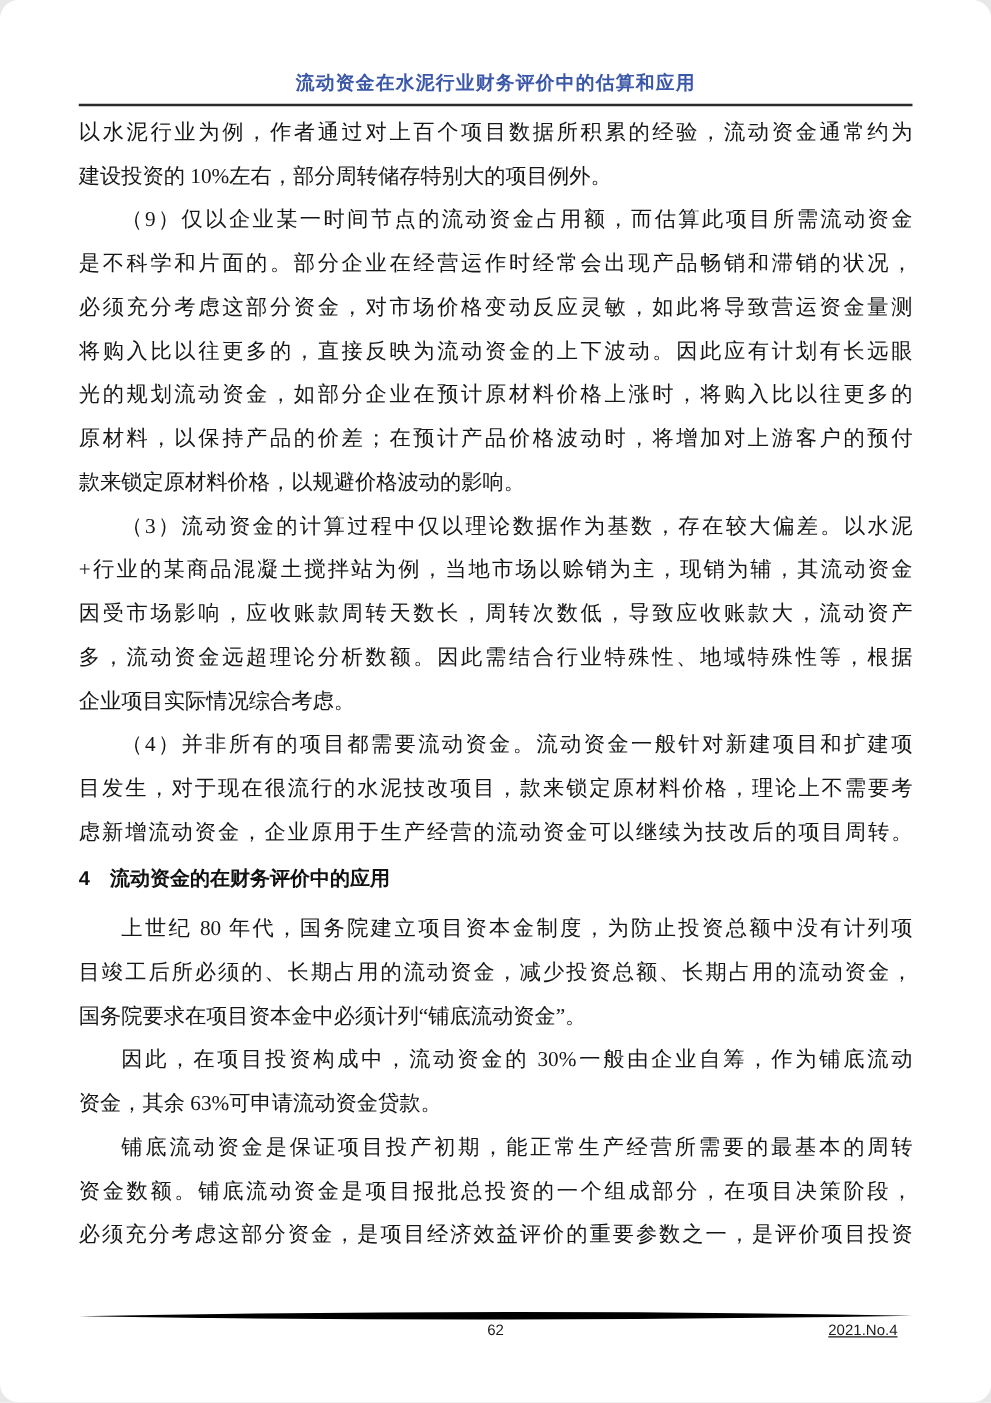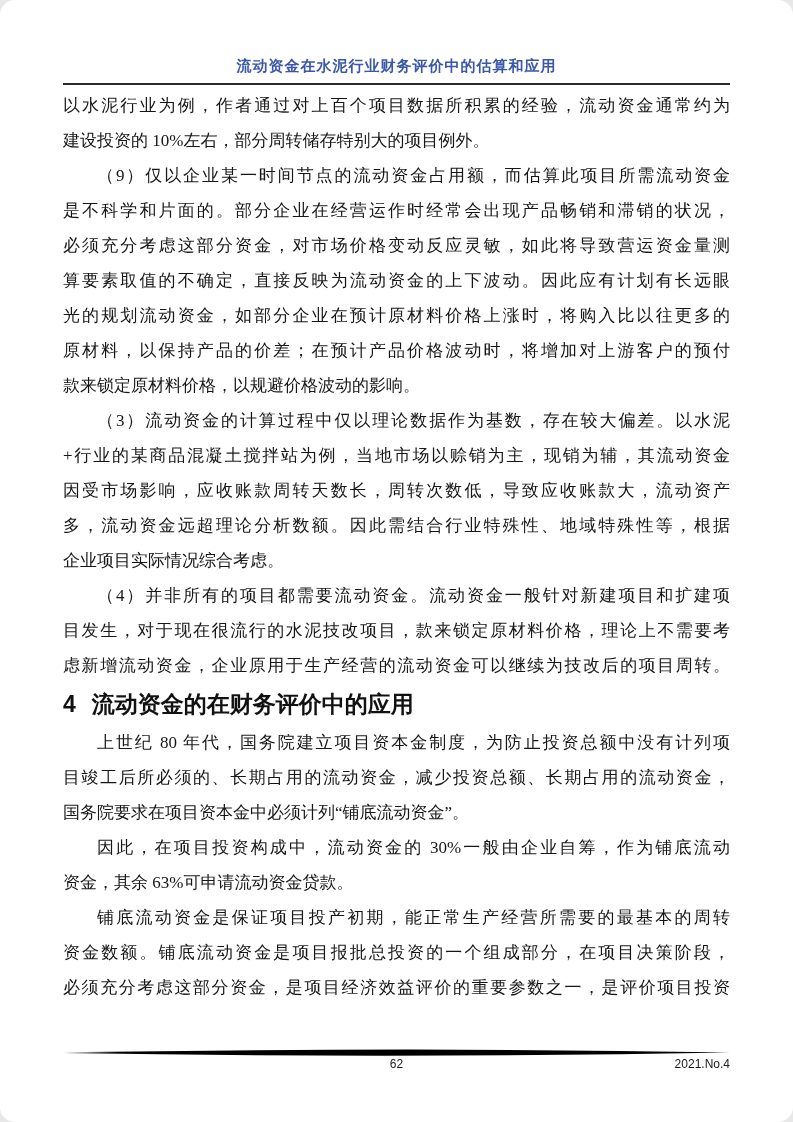--- a/index.html
+++ b/index.html
@@ -47,21 +47,21 @@
     text-align-last:left;
   }
   .line.indent {
     text-indent:2em;
   }
   .heading {
     height:42px;
     line-height:42px;
     font-family:"Liberation Sans", sans-serif;
     font-weight:bold;
-    font-size:23px;
+    font-size:16px;
     color:#111111;
   }
   .heading .hnum { margin-right:16px; }
   .footer-bar {
     position:absolute;
     left:63px; top:1049px;
     width:667px; height:8px;
   }
   .footer-row {
     position:absolute;
@@ -71,37 +71,37 @@
     font-size:12px;
     color:#1a1a1a;
   }
   .page-num {
     position:absolute;
     left:0; right:0;
     text-align:center;
   }
   .issue {
     position:absolute;
-    right:0; top:0;
+    right:12px; top:0;text-decoration:underline;
   }
 </style>
 </head>
 <body>
 
 <div class="page">
   <div class="content">
     <div class="running-head">流动资金在水泥行业财务评价中的估算和应用</div>
     <div class="header-rule"></div>
     <div class="doc-body">
         <div class="line">以水泥行业为例，作者通过对上百个项目数据所积累的经验，流动资金通常约为</div>
         <div class="line short">建设投资的 10%左右，部分周转储存特别大的项目例外。</div>
         <div class="line indent">（9）仅以企业某一时间节点的流动资金占用额，而估算此项目所需流动资金</div>
         <div class="line">是不科学和片面的。部分企业在经营运作时经常会出现产品畅销和滞销的状况，</div>
         <div class="line">必须充分考虑这部分资金，对市场价格变动反应灵敏，如此将导致营运资金量测</div>
-        <div class="line">算要素取值的不确定，直接反映为流动资金的上下波动。因此应有计划有长远眼</div>
+        <div class="line">将购入比以往更多的，直接反映为流动资金的上下波动。因此应有计划有长远眼</div>
         <div class="line">光的规划流动资金，如部分企业在预计原材料价格上涨时，将购入比以往更多的</div>
         <div class="line">原材料，以保持产品的价差；在预计产品价格波动时，将增加对上游客户的预付</div>
         <div class="line short">款来锁定原材料价格，以规避价格波动的影响。</div>
         <div class="line indent">（3）流动资金的计算过程中仅以理论数据作为基数，存在较大偏差。以水泥</div>
         <div class="line">+行业的某商品混凝土搅拌站为例，当地市场以赊销为主，现销为辅，其流动资金</div>
         <div class="line">因受市场影响，应收账款周转天数长，周转次数低，导致应收账款大，流动资产</div>
         <div class="line">多，流动资金远超理论分析数额。因此需结合行业特殊性、地域特殊性等，根据</div>
         <div class="line short">企业项目实际情况综合考虑。</div>
         <div class="line indent">（4）并非所有的项目都需要流动资金。流动资金一般针对新建项目和扩建项</div>
         <div class="line">目发生，对于现在很流行的水泥技改项目，款来锁定原材料价格，理论上不需要考</div>

